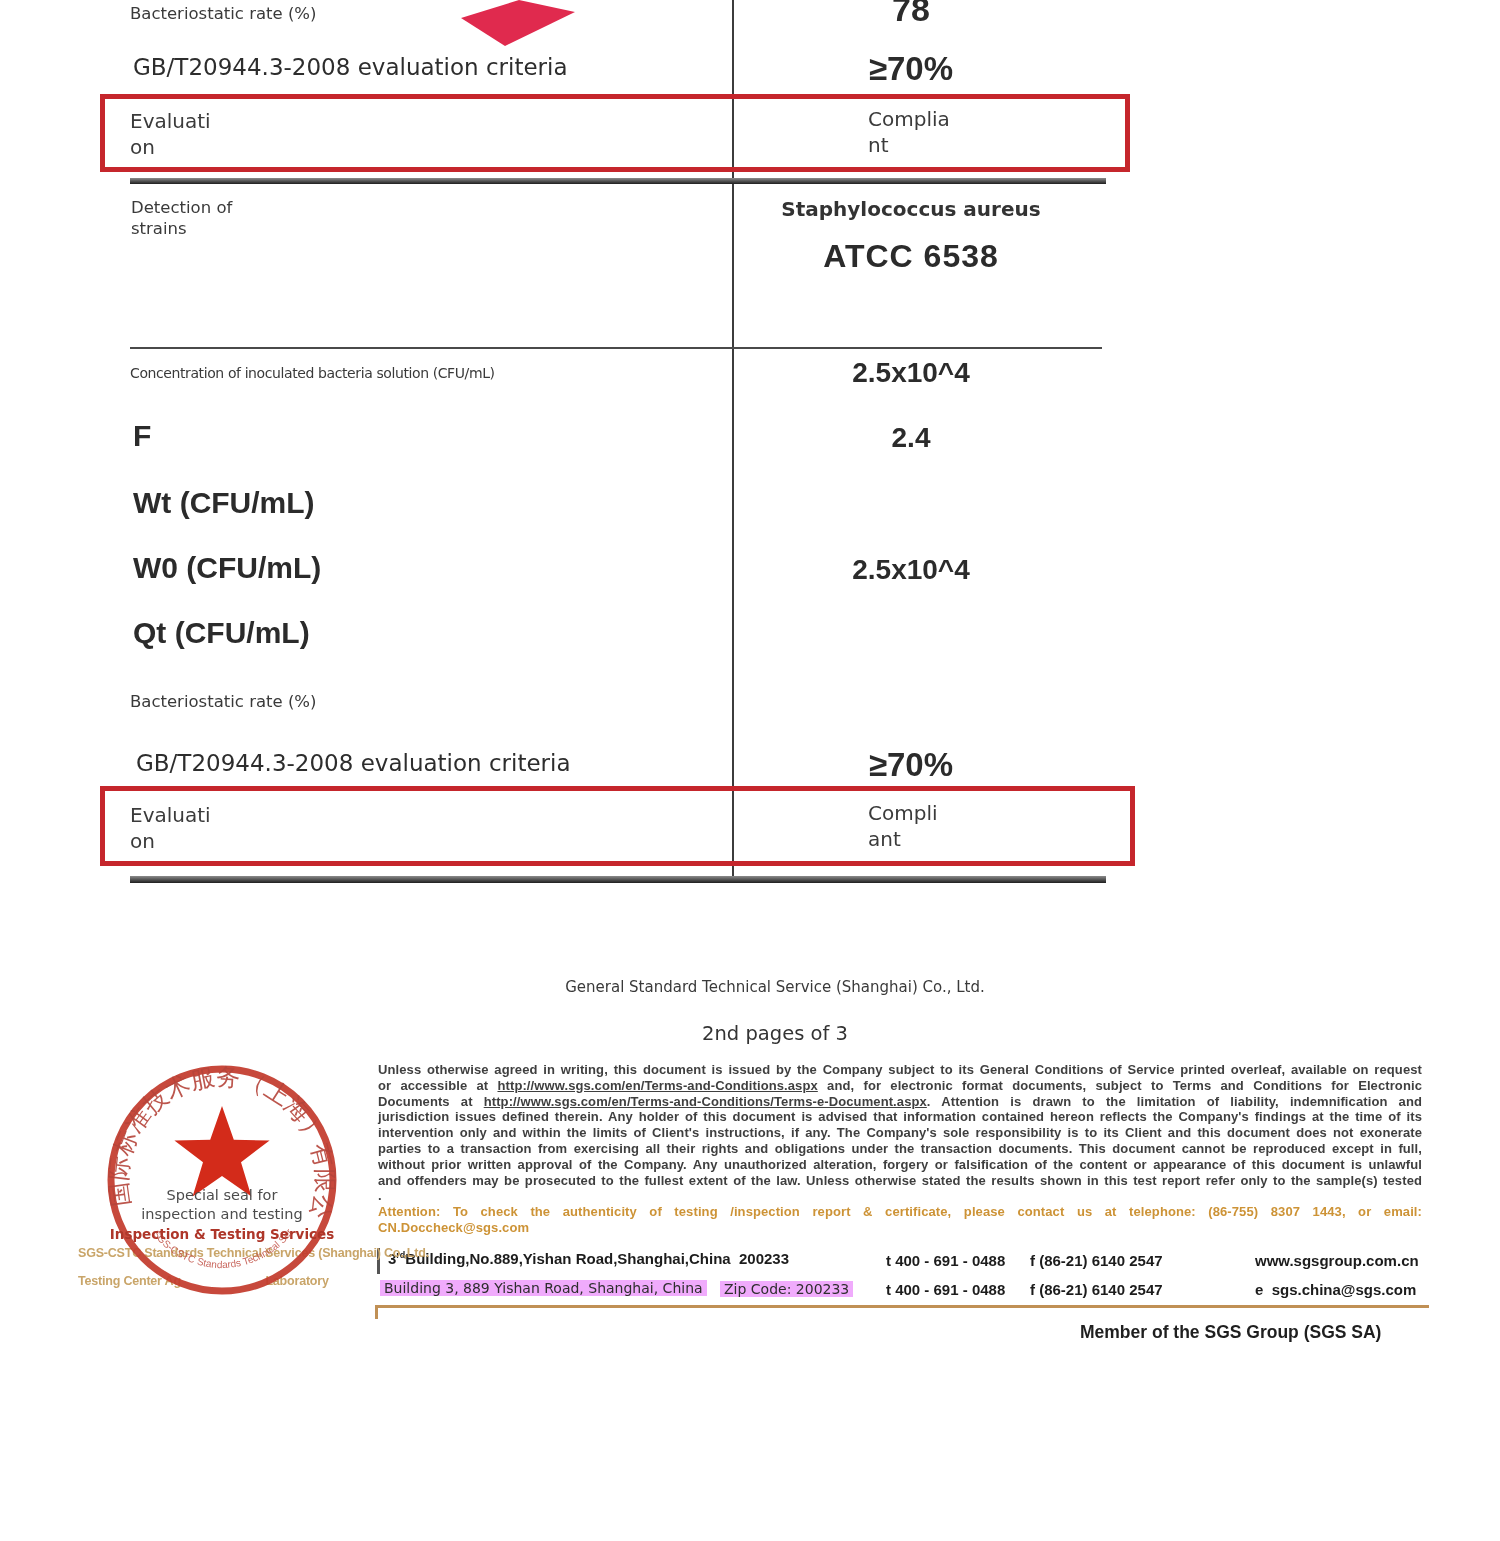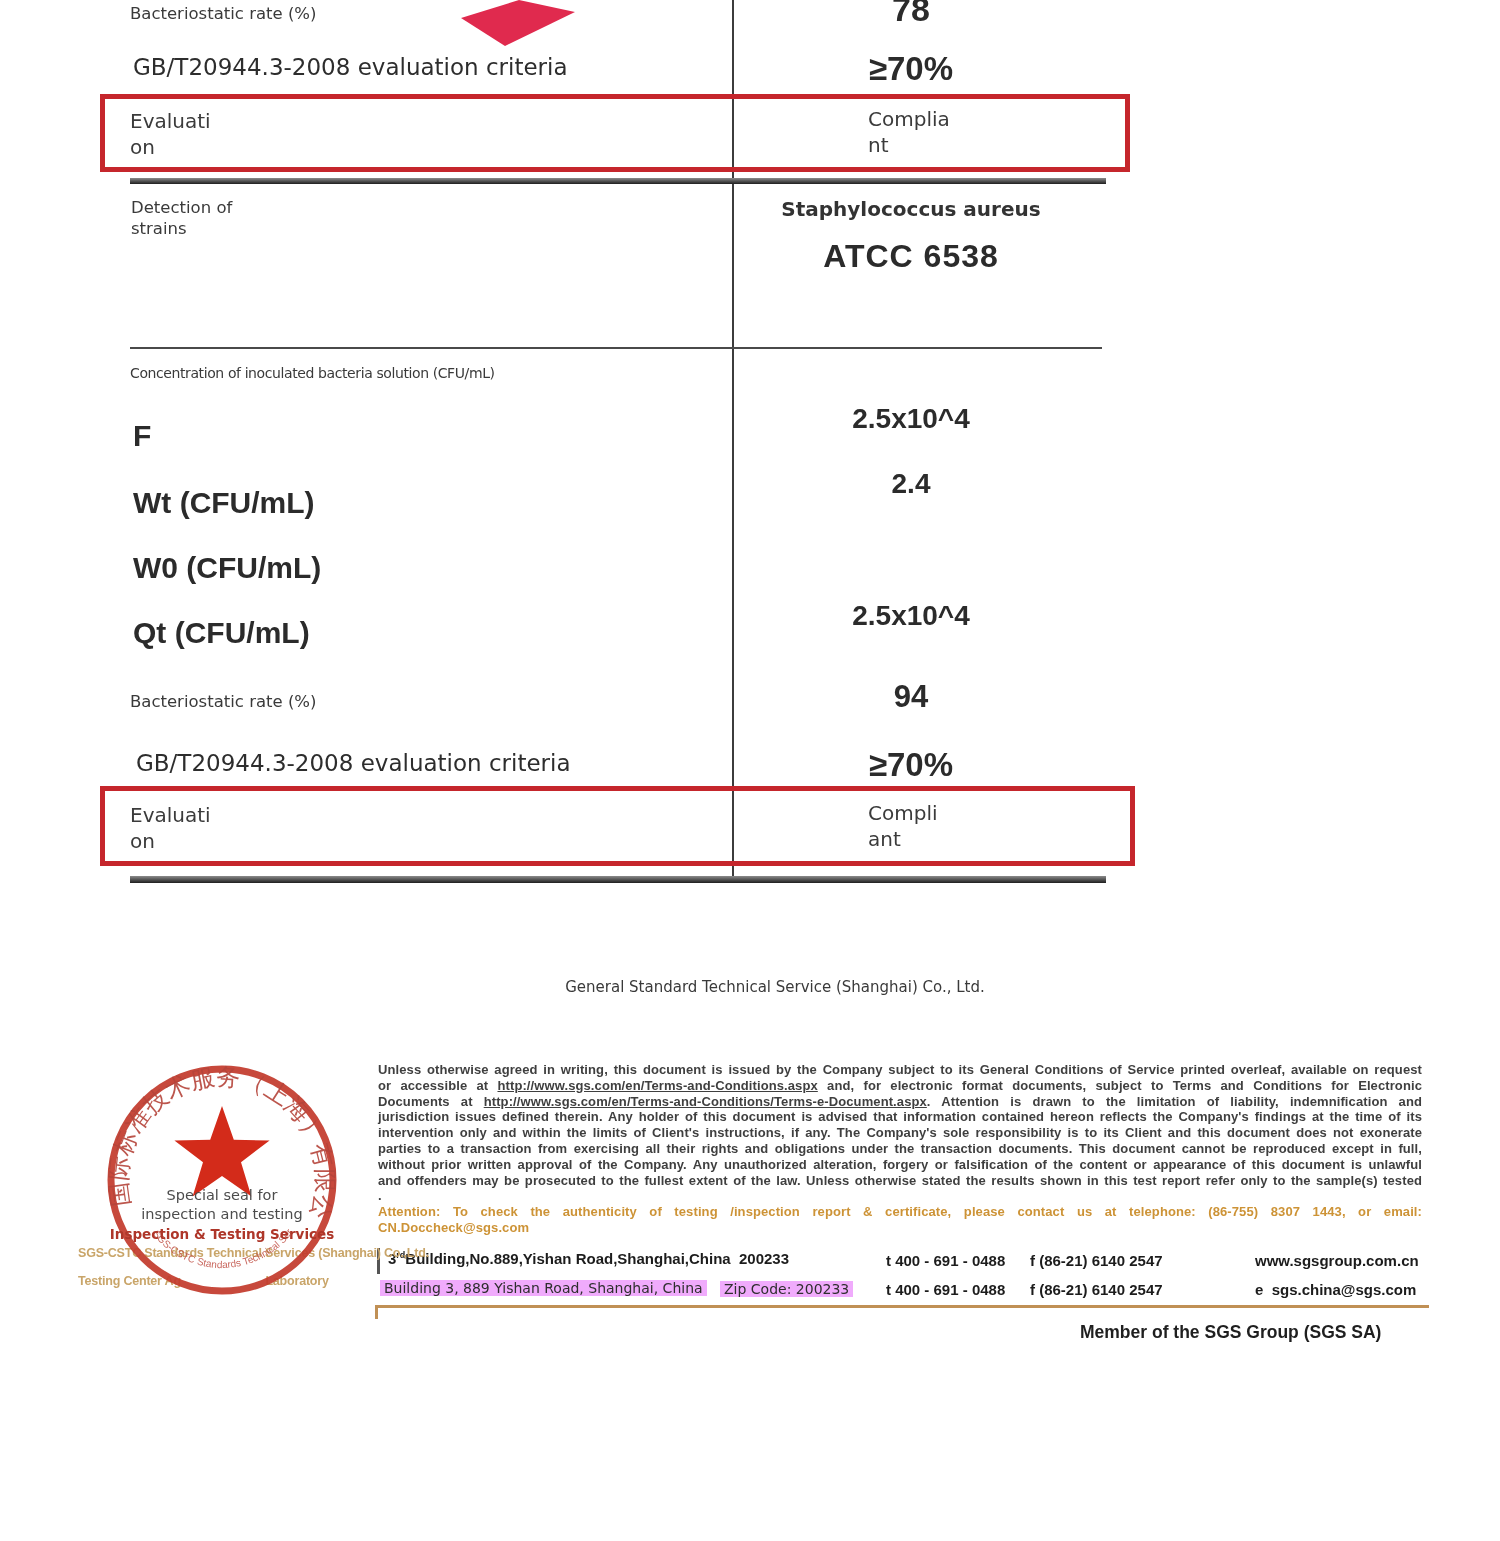--- a/index.html
+++ b/index.html
@@ -10,21 +10,21 @@
   .hline{position:absolute;background:linear-gradient(#8b8b8b,#1e1e1e);}
   .thin{background:#4a4a4a;}
   .lbl{position:absolute;color:#3a3a3a;font-family:"DejaVu Sans",sans-serif;}
   .sm{font-size:16.5px;line-height:1.25;white-space:pre-line;}
   .xs{font-size:14px;letter-spacing:-0.4px;}
   .md{font-size:23px;color:#2d2d2d;}
   .scanlbl{position:absolute;font-family:"Liberation Sans",sans-serif;font-weight:700;
            color:#2b2b2b;font-size:30px;}
   .rc{position:absolute;left:733px;width:356px;text-align:center;
       font-family:"Liberation Sans",sans-serif;color:#2b2b2b;font-weight:bold;}
-  .v{font-size:28px;font-weight:600;margin-top:46px;}
+  .v{font-size:28px;font-weight:600;}
   .vb{font-size:33px;font-weight:700;}
   .organism{font-family:"DejaVu Sans",sans-serif;font-size:20px;color:#333;}
   .atcc{font-size:32px;font-weight:700;letter-spacing:1px;}
   .redbox{position:absolute;border:5px solid #c5262c;box-sizing:border-box;background:transparent;}
   .evalin{position:absolute;font-family:"DejaVu Sans",sans-serif;font-size:20px;color:#3b3b3b;
           white-space:pre-line;line-height:1.3;}
   .checkmark{position:absolute;left:455px;top:0;filter:blur(.4px);}
   
   .centerline{position:absolute;left:50px;width:1450px;text-align:center;
               font-family:"DejaVu Sans",sans-serif;color:#3a3a3a;}
@@ -87,34 +87,34 @@
   <div class="rc v" style="top:422px">2.4</div>
 
   <div class="scanlbl" style="left:133px;top:486px">Wt (CFU/mL)</div>
 
   <div class="scanlbl" style="left:133px;top:551px">W0 (CFU/mL)</div>
   <div class="rc v" style="top:554px">2.5x10^4</div>
 
   <div class="scanlbl" style="left:133px;top:616px">Qt (CFU/mL)</div>
 
   <div class="lbl sm" style="left:130px;top:692px">Bacteriostatic rate (%)</div>
-  <div class="rc vb" style="top:679px;font-size:31px">94</div>
 
   <div class="lbl md" style="left:136px;top:750px">GB/T20944.3-2008 evaluation criteria</div>
   <div class="rc vb" style="top:746px">≥70%</div>
 
   <div class="redbox" style="left:100px;top:786px;width:1035px;height:80px"></div>
   <div class="evalin" style="left:130px;top:802px">Evaluati
 on</div>
   <div class="evalin" style="left:868px;top:800px">Compli
 ant</div>
 
   <div class="hline" style="left:130px;top:876px;width:976px;height:7px"></div>
 
   <div class="centerline" style="top:978px;font-size:15px">General Standard Technical Service (Shanghai) Co., Ltd.</div>
+  <div class="centerline" style="top:1022px;font-size:19.5px;color:#333">2nd pages of 3</div>
 
   <div class="tanco" style="left:78px;top:1246px">SGS-CSTC Standards Technical Services (Shanghai) Co.,Ltd.</div>
   <div class="tanco" style="left:78px;top:1274px">
     <span>Testing Center Ag</span>
     <span style="display:inline-block;width:78px"></span>
     <span>Laboratory</span>
   </div>
 
   <svg class="sealsvg" width="252" height="252" viewBox="0 0 252 252">
     <defs>

